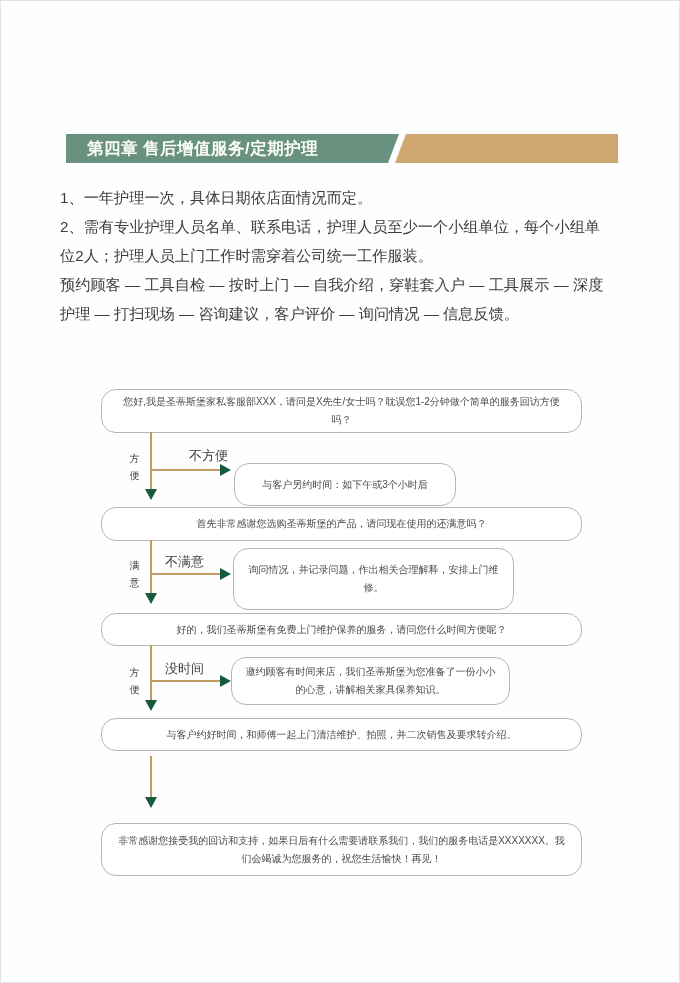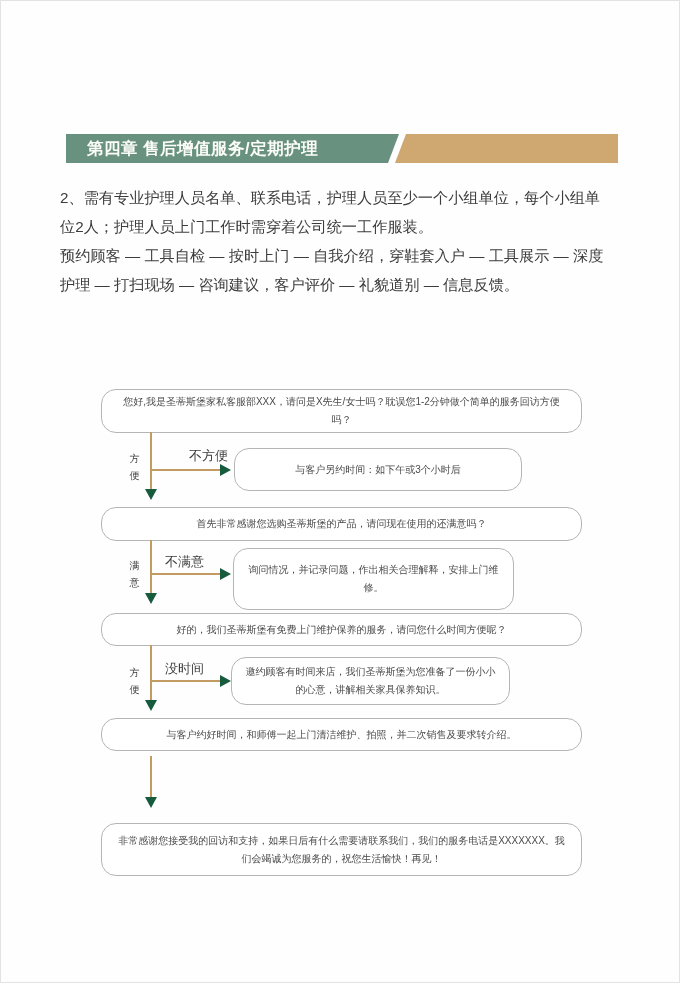--- a/index.html
+++ b/index.html
@@ -58,37 +58,38 @@
 <div class="page">
 
   <div class="banner">
     <div class="banner-green">
       <span>第四章  售后增值服务/定期护理</span>
     </div>
     <div class="banner-tan"></div>
   </div>
 
   <div class="bodytext">
+    <p>1、一年护理一次，具体日期依店面情况而定。</p>
     <p>2、需有专业护理人员名单、联系电话，护理人员至少一个小组单位，每个小组单位2人；护理人员上门工作时需穿着公司统一工作服装。</p>
-    <p>预约顾客 — 工具自检 — 按时上门 — 自我介绍，穿鞋套入户 — 工具展示 — 深度护理 — 打扫现场 — 咨询建议，客户评价 — 礼貌道别 — 信息反馈。</p>
+    <p>预约顾客 — 工具自检 — 按时上门 — 自我介绍，穿鞋套入户 — 工具展示 — 深度护理 — 打扫现场 — 咨询建议，客户评价 — 询问情况 — 信息反馈。</p>
   </div>
 
   <div>
 
     <div class="fbox" style="left:100px;top:388px;width:481px;height:44px;">
       <span>您好,我是圣蒂斯堡家私客服部XXX，请问是X先生/女士吗？耽误您1-2分钟做个简单的服务回访方便吗？</span>
     </div>
 
     <div class="vline" style="left:149px;top:431px;height:58px;"></div>
     <div class="arr-down" style="left:144px;top:488px;"></div>
     <div class="vlabel" style="left:126px;top:449px;">方便</div>
     <div class="hline" style="left:150px;top:468px;width:70px;"></div>
     <div class="arr-right" style="left:219px;top:463px;"></div>
     <div class="hlabel" style="left:164px;top:446px;margin-left:24px;">不方便</div>
-    <div class="sbox" style="left:233px;top:447px;width:288px;height:43px;">
+    <div class="sbox" style="left:233px;top:462px;width:222px;height:43px;">
       <span>与客户另约时间：如下午或3个小时后</span>
     </div>
 
     <div class="fbox" style="left:100px;top:506px;width:481px;height:34px;">
       <span>首先非常感谢您选购圣蒂斯堡的产品，请问现在使用的还满意吗？</span>
     </div>
 
     <div class="vline" style="left:149px;top:539px;height:54px;"></div>
     <div class="arr-down" style="left:144px;top:592px;"></div>
     <div class="vlabel" style="left:126px;top:556px;">满意</div>

